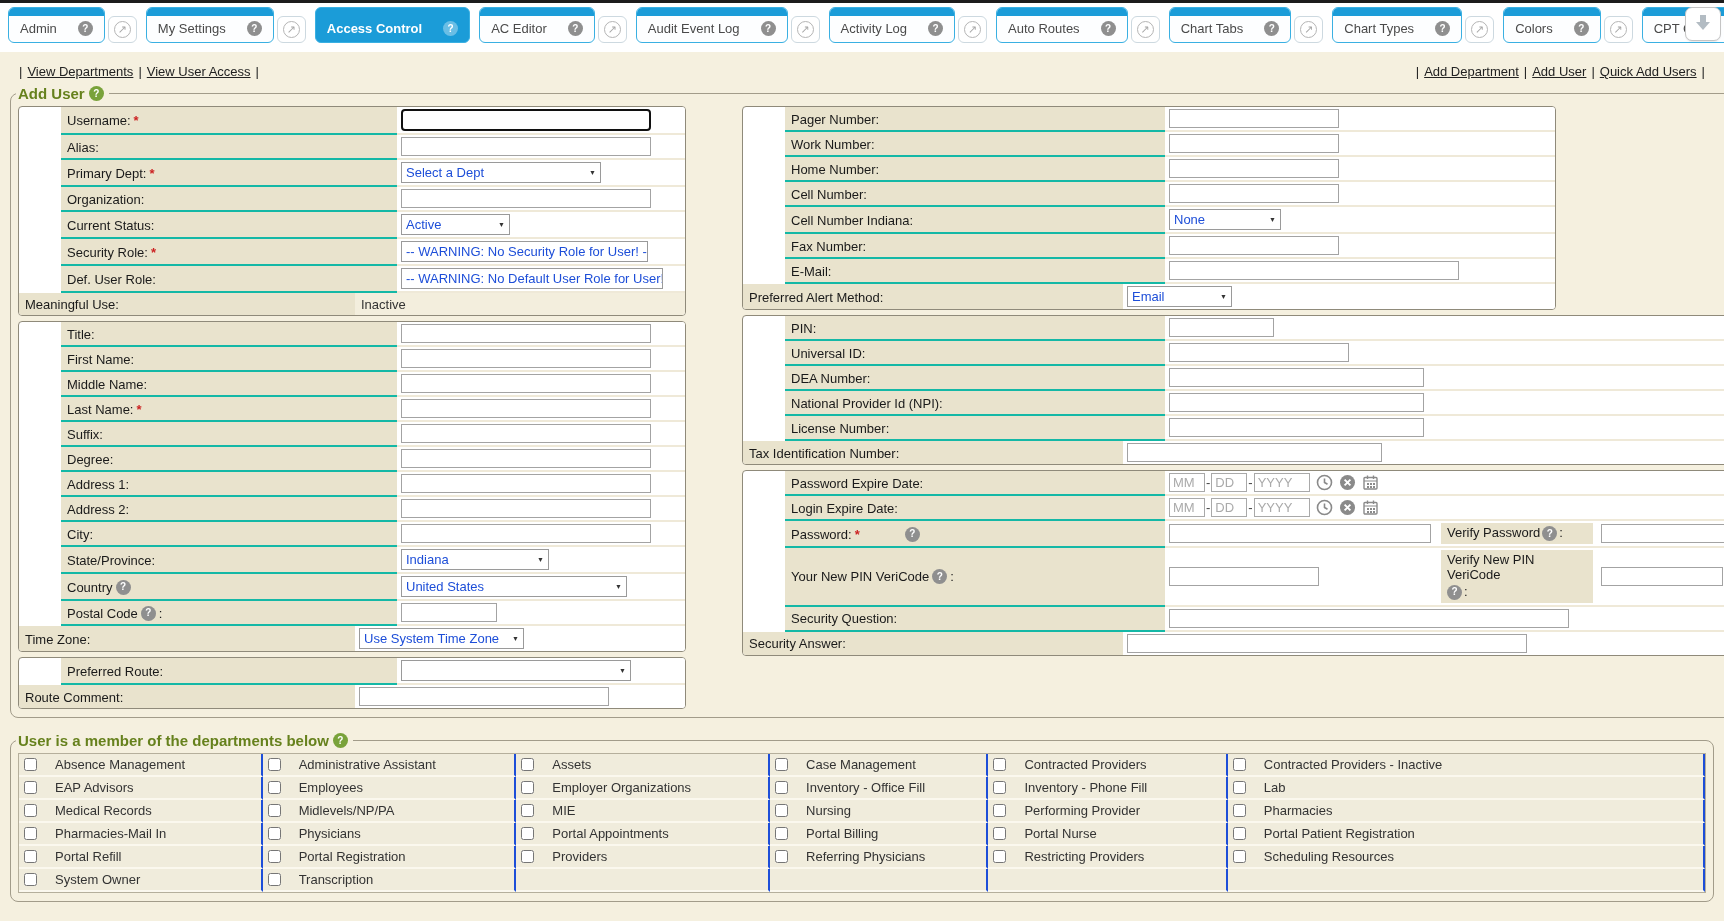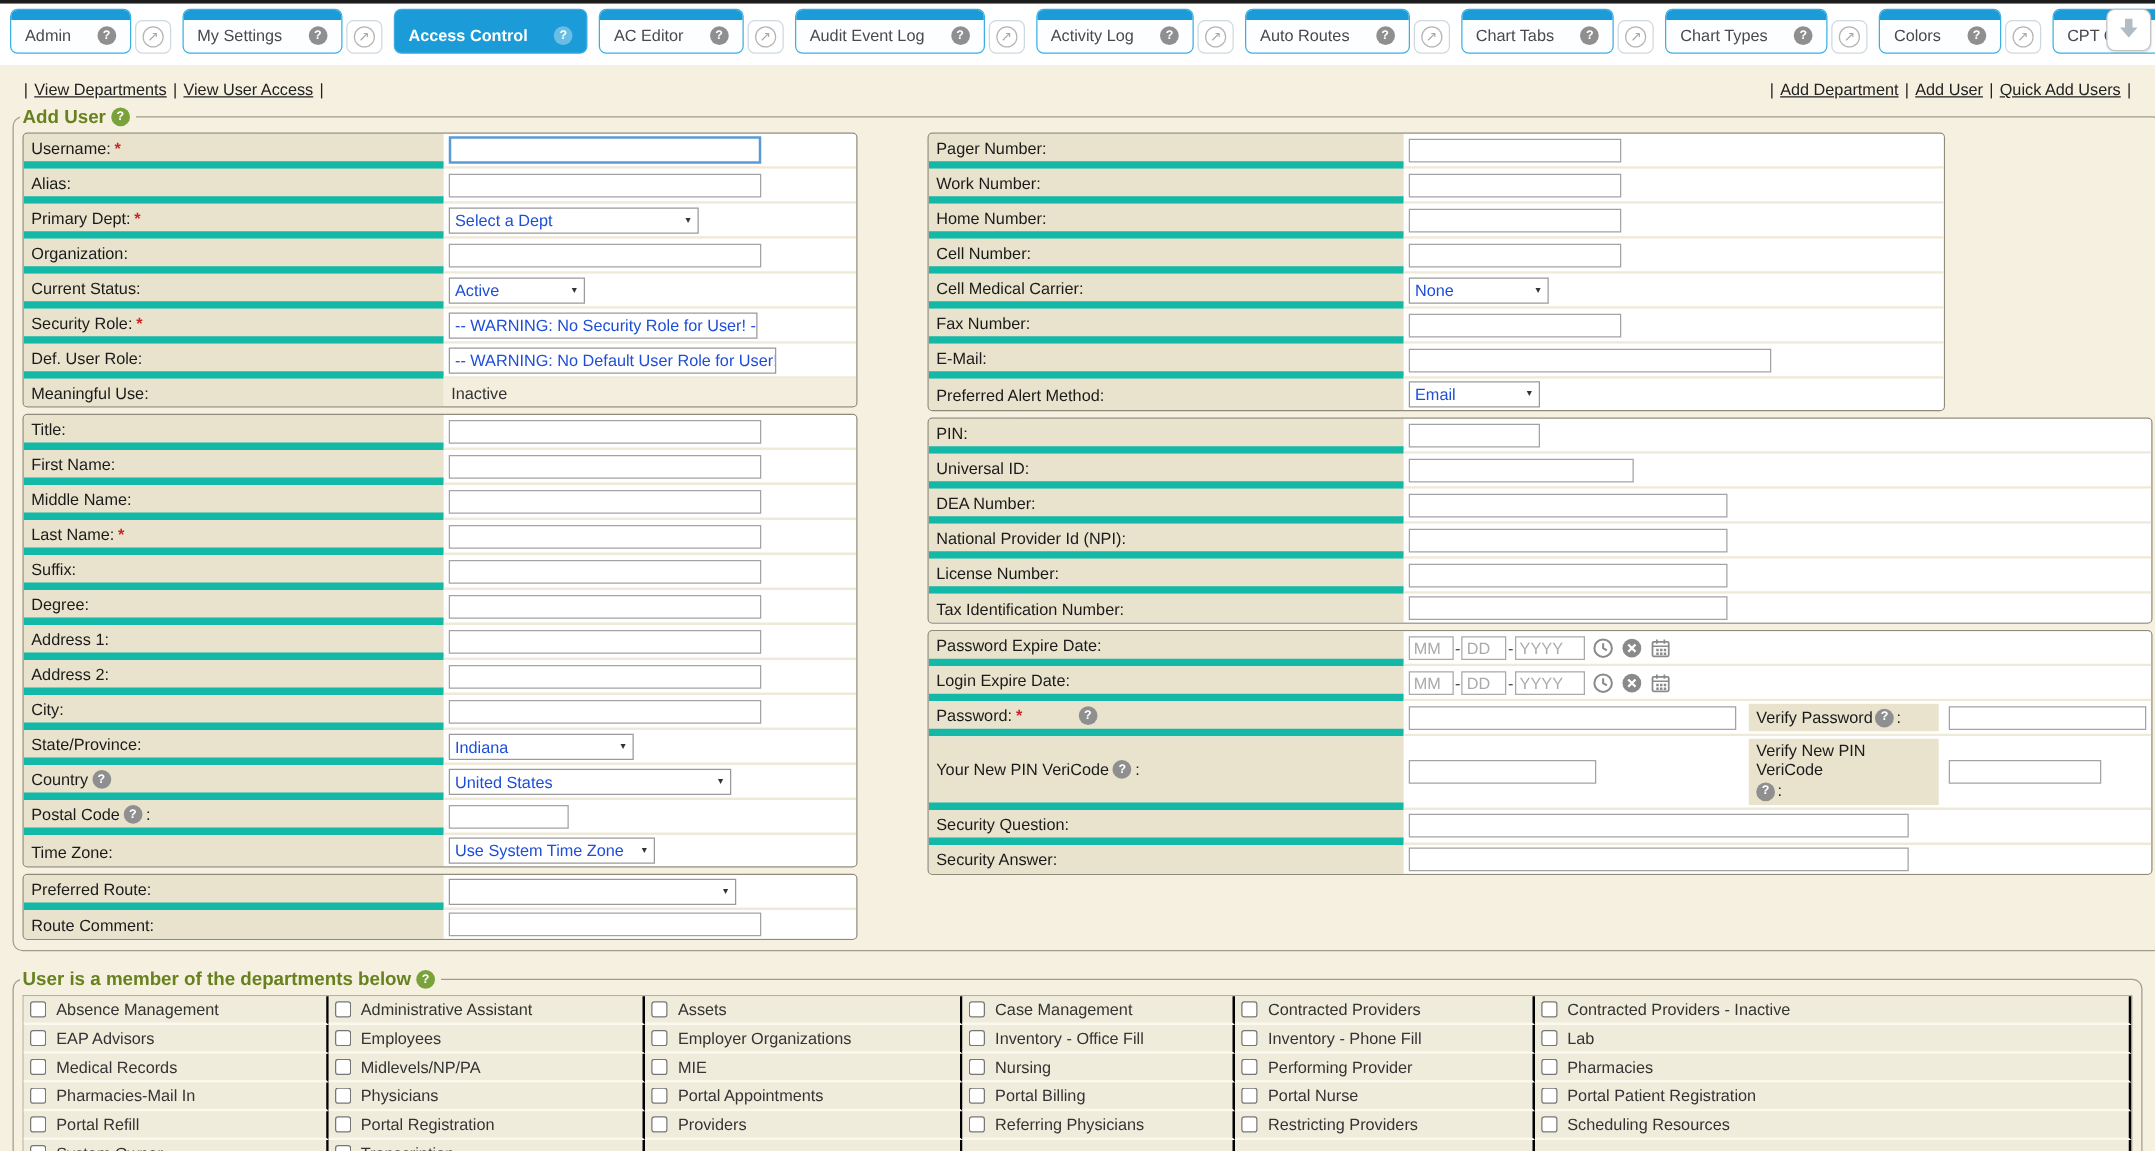--- a/index.html
+++ b/index.html
@@ -35,21 +35,21 @@
   .left-col { width:668px; flex:none; display:flex; flex-direction:column; gap:5px; }
   .right-col { flex:1; display:flex; flex-direction:column; gap:5px; }
 
   .group { border:1px solid #8f8a7a; border-radius:4px; overflow:hidden; background:#fff; }
   .group.narrow { width:814px; max-width:100%; }
   .frow { display:flex; align-items:stretch; }
   .cell-label { width:336px; min-width:336px; background:var(--label-cell); padding:4px 6px 3px 6px; font-size:13px; color:#1a1a1a; display:flex; align-items:center; gap:3px; }
   .right-col .cell-label { width:380px; min-width:380px; }
   .cell-ctrl { flex:1; background:#fff; padding:2px 4px; display:flex; align-items:center; }
   .cell-ctrl.staticbg { background:#f3eedd; }
-  .frow:not(:last-child) .cell-label { border-bottom:6px solid #14b8a6; }
+  .frow:not(:last-child) .cell-label { border-bottom:2px solid #14b8a6;margin-left:42px; }
   .frow:not(:last-child) .cell-ctrl { border-bottom:2px solid #efe9d8; }
   .req { color:var(--req-red); font-weight:bold; }
   .req::before { content:"*"; }
   .lbl-gap { margin-left:42px; }
 
   .ti { height:19px; border:1px solid #a3a3a3; background:#fff; font:13px "Liberation Sans", sans-serif; padding:0 3px; }
   .ti.focused { border:2px solid #5b9bd5; height:22px; }
   .sel { display:inline-flex; align-items:center; justify-content:space-between; border:1px solid #9a9a9a; background:#fff; height:21px; font-size:13px; color:#1d4ed8; padding:0 4px; cursor:pointer; overflow:hidden; white-space:nowrap; }
   .sel::after { content:"▼"; font-size:7px; color:#333; margin-left:7px; }
   .static-val { font-size:13px; color:#333; padding-left:2px; }
@@ -57,21 +57,21 @@
   .dinput { height:19px; border:1px solid #a9a9a9; font:13px "Liberation Sans", sans-serif; color:#666; padding:0 3px; }
   .dinput::placeholder { color:#aaa; }
   .dsep { color:#444; margin:0 1px; font-size:13px; }
   .dsep::before { content:"-"; }
   .dicon { display:inline-flex; margin-left:6px; cursor:pointer; }
   .ctrl-first { width:272px; display:flex; align-items:center; }
   .vlabel { background:var(--label-cell); align-self:stretch; width:152px; min-width:152px; padding:3px 6px; font-size:13px; color:#1a1a1a; display:flex; align-items:center; flex-wrap:wrap; gap:2px; line-height:1.15; margin-right:8px; }
 
   
   .dept-grid { display:grid; grid-template-columns:14.45% 15.05% 15.05% 12.95% 14.2% auto; border:1px solid #b5af9c; background:#fbf8ee; }
-  .dept-cell { background:var(--dept-cell); border-right:2px solid #000000; border-bottom:2px solid #fbf8ee; padding:3px 5px; display:flex; align-items:center; gap:8px; font-size:13px; color:#333; min-height:21px; }
+  .dept-cell { background:var(--dept-cell); border-right:2px solid #1d4ed8; border-bottom:2px solid #fbf8ee; padding:3px 5px; display:flex; align-items:center; gap:18px; font-size:13px; color:#333; min-height:21px; }
   .dept-cell input { margin:0; width:13px; height:13px; }
 </style>
 </head>
 <body>
 
 <div class="topline"></div>
 
 <div class="tabbar" id="tabbar">
   <div class="tabgroup">
       <div class="tab">
@@ -440,21 +440,21 @@
             <div class="frow">
               <div class="cell-label">
                 <span>Cell Number:</span>
               </div>
               <div class="cell-ctrl">
                 <input class="ti" type="text" style="width: 170px;">
               </div>
             </div>
             <div class="frow">
               <div class="cell-label">
-                <span>Cell Medical Carrier:</span>
+                <span>Cell Number Indiana:</span>
               </div>
               <div class="cell-ctrl">
                 <span class="sel" style="width: 112px;">
                   <span class="sel-val">None</span>
                 </span>
               </div>
             </div>
             <div class="frow">
               <div class="cell-label">
                 <span>Fax Number:</span>

